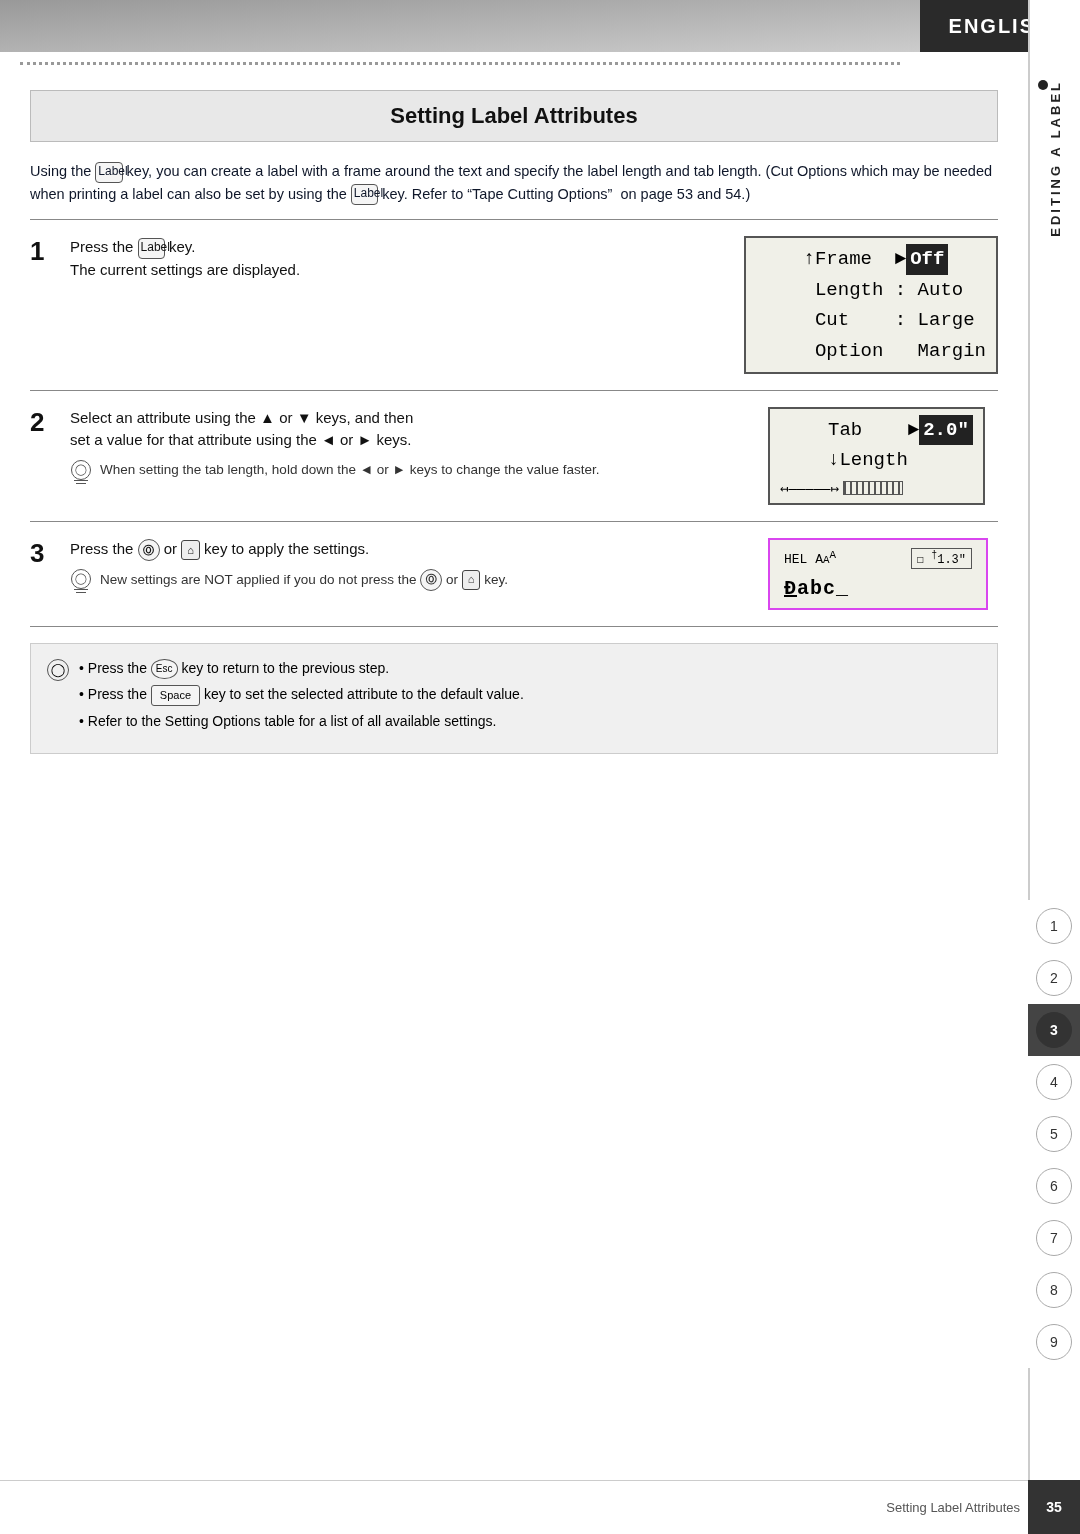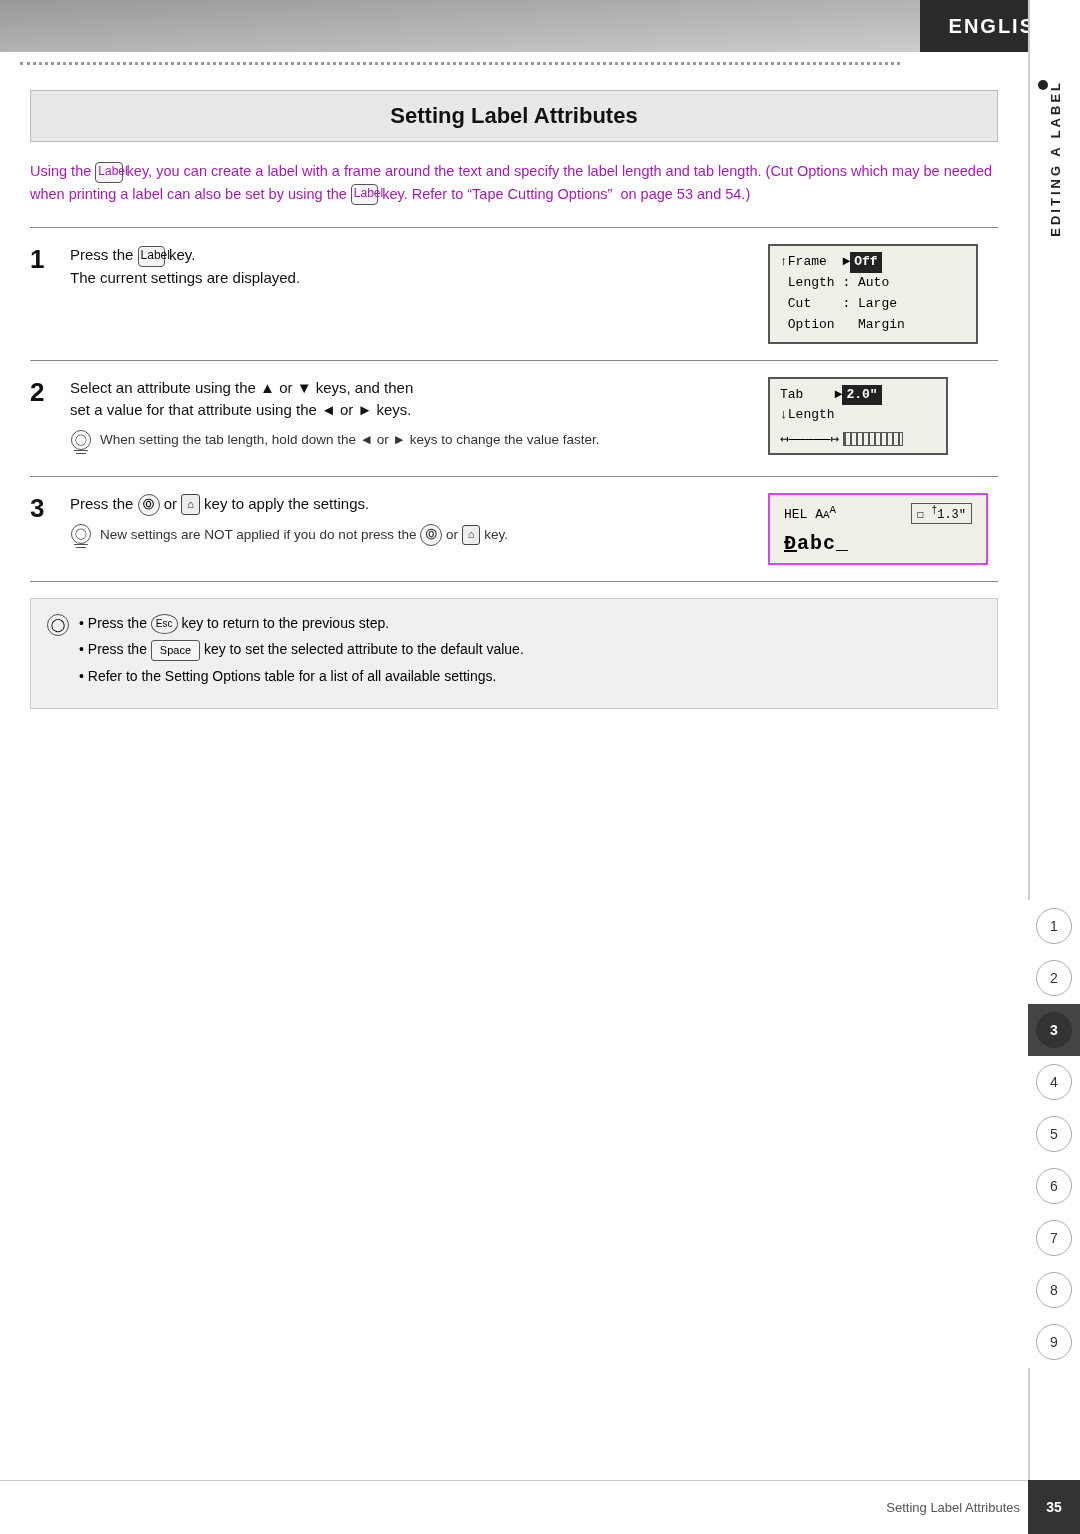--- a/index.html
+++ b/index.html
@@ -179,22 +179,22 @@
     .page-title-text {
       font-size: 22px;
       font-weight: bold;
       color: #111;
     }
 
     
     .intro-text {
       font-size: 14.5px;
       line-height: 1.55;
-      color: #a21caf;
-      margin-bottom: 22px;
+      color: #0f172a;
+      margin-bottom: 14px;
     }
     .key-badge {
       display: inline-block;
       border: 1.5px solid #555;
       border-radius: 4px;
       padding: 1px 5px;
       font-size: 11px;
       vertical-align: middle;
       background: #f5f5f5;
       position: relative;
@@ -255,21 +255,22 @@
       align-items: center;
       justify-content: center;
       font-size: 11px;
       color: #555;
       position: relative;
     }
     .screen-row {
       display: flex;
       align-items: center;
       line-height: 1.6;
-      font-size: 13px;
+      font-size: 19px;
+      margin-left: 48px;
     }
     .screen-row .highlight {
       background: #222;
       color: #fff;
       padding: 0 4px;
       font-weight: bold;
     }
 
     .step-right {
       min-width: 230px;

